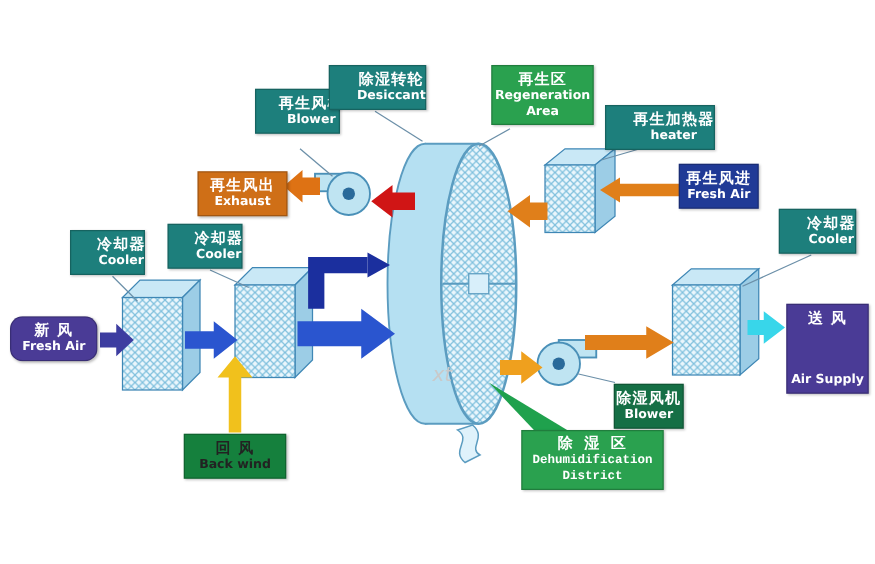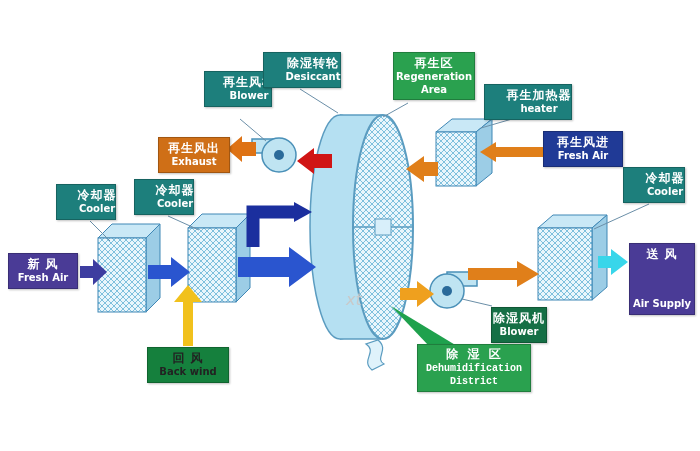--- a/index.html
+++ b/index.html
@@ -111,21 +111,21 @@
       <line x1="168" y1="216" x2="199" y2="230"></line>
       <line x1="649" y1="204" x2="594" y2="229"></line>
       <line x1="492" y1="306" x2="462" y2="299"></line>
     </g>
 
     <polygon points="429,346 457,346 391,306" fill="#1fa14d"></polygon>
   </svg>
 
   <span class="watermark">xt</span>
 
-  <div class="label purple" style="left:8px;top:253px;width:70px;">
+  <div class="label purple" style="left:8px;top:253px;width:70px;border-radius:10px;">
     <span class="zh">新 风</span>
     <span class="en">Fresh Air</span>
   </div>
 
   <div class="label teal" style="left:56px;top:184px;width:60px;">
     <span class="zh">冷却器</span>
     <span class="en">Cooler</span>
   </div>
 
   <div class="label teal" style="left:134px;top:179px;width:60px;">
@@ -156,21 +156,21 @@
   <div class="label green" style="left:393px;top:52px;width:82px;">
     <span class="zh">再生区</span>
     <span class="en">Regeneration Area</span>
   </div>
 
   <div class="label teal" style="left:484px;top:84px;width:88px;">
     <span class="zh">再生加热器</span>
     <span class="en">heater</span>
   </div>
 
-  <div class="label navy" style="left:543px;top:131px;width:80px;">
+  <div class="label navy" style="left:543px;top:131px;width:64px;">
     <span class="zh">再生风进</span>
     <span class="en">Fresh Air</span>
   </div>
 
   <div class="label teal" style="left:623px;top:167px;width:62px;">
     <span class="zh">冷却器</span>
     <span class="en">Cooler</span>
   </div>
 
   <div class="label purple" style="left:629px;top:243px;width:66px;gap:36px;">

